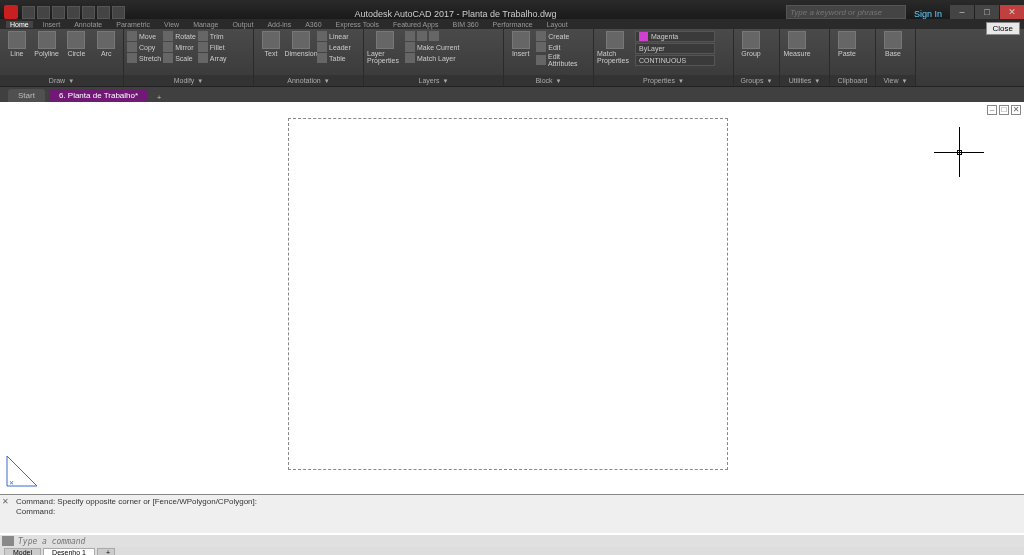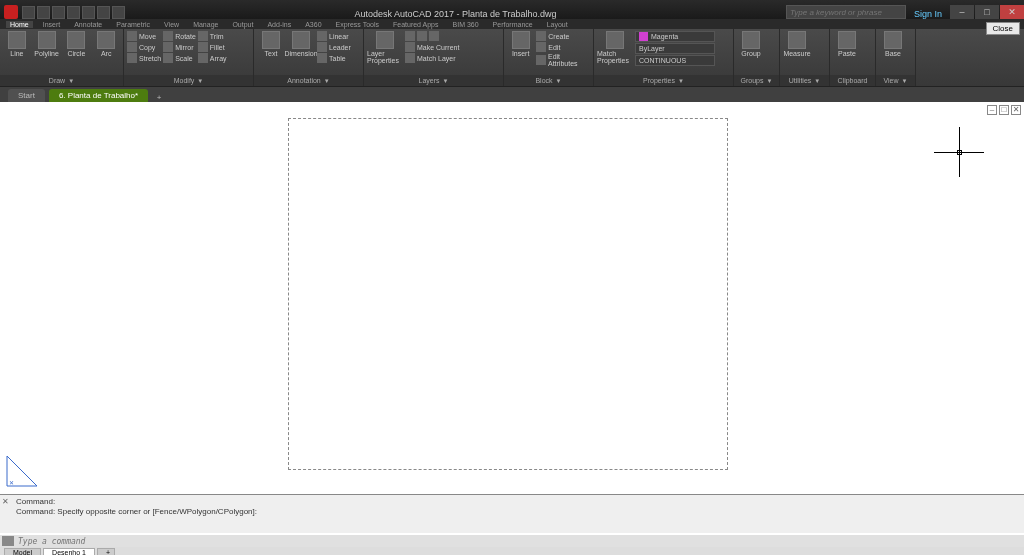--- a/index.html
+++ b/index.html
@@ -27,21 +27,21 @@
 .big-btn { display:flex; flex-direction:column; align-items:center; width:28px; font-size:7px; gap:1px; cursor:pointer; }
 .big-btn .ico { width:18px; height:18px; background:#666; border:1px solid #777; }
 .mini-row { display:flex; align-items:center; gap:2px; font-size:7px; color:#ccc; margin-bottom:1px; }
 .mini-row .mi { width:10px; height:10px; background:#666; }
 .col { display:flex; flex-direction:column; }
 .prop-line { width:80px; height:11px; background:#3a3a3a; border:1px solid #555; font-size:7px; color:#ccc; padding:0 3px; display:flex; align-items:center; margin-bottom:1px; }
 .swatch { width:9px; height:9px; background:#d040d0; margin-right:3px; }
 
 .doc-tabs { height:15px; background:#404040; display:flex; align-items:flex-end; font-size:8px; color:#bbb; padding-left:8px; gap:4px; }
 .dtab { padding:2px 10px; background:#505050; border-radius:3px 3px 0 0; cursor:pointer; }
-.dtab.on { background:#4d7c0f; color:#fff; }
+.dtab.on { background:#701a75; color:#fff; }
 .dtab-plus { width:14px; text-align:center; cursor:pointer; }
 
 .canvas-area { position:relative; height:392px; background:#fff; }
 .vp-ctrl { position:absolute; top:3px; right:3px; display:flex; gap:2px; }
 .vp-ctrl span { width:10px; height:10px; border:1px solid #888; font-size:8px; text-align:center; line-height:8px; color:#666; cursor:pointer; }
 .sel-rect { position:absolute; left:288px; top:16px; width:440px; height:352px; border:1px dashed #888; }
 .cross { position:absolute; right:40px; top:25px; width:50px; height:50px; }
 .cross::before,.cross::after { content:""; position:absolute; background:#000; }
 .cross::before { left:0; top:25px; width:50px; height:1px; }
 .cross::after { left:25px; top:0; width:1px; height:50px; }
@@ -363,22 +363,22 @@
     <svg viewBox="0 0 35 35">
         <polygon points="2,2 2,32 32,32" fill="none" stroke="#3a6acb" stroke-width="1"></polygon>
         <text x="4" y="31" font-size="6" fill="#3a6acb">✕</text>
       </svg>
   </div>
 </div>
 
 <div class="cmd-window">
   <div class="cmd-x">✕</div>
   <div style="padding-left:10px">
+    <div>Command: Specify opposite corner or [Fence/WPolygon/CPolygon]:</div>
     <div>Command:</div>
-    <div>Command: Specify opposite corner or [Fence/WPolygon/CPolygon]:</div>
   </div>
 </div>
 <div class="cmd-input-row">
   <div class="cmd-prompt-ico"></div>
   <input class="cmd-input" placeholder="Type a command" style="">
 </div>
 
 <div class="layout-tabs">
   <div class="ltab">Model</div>
   <div class="ltab on">Desenho 1</div>

